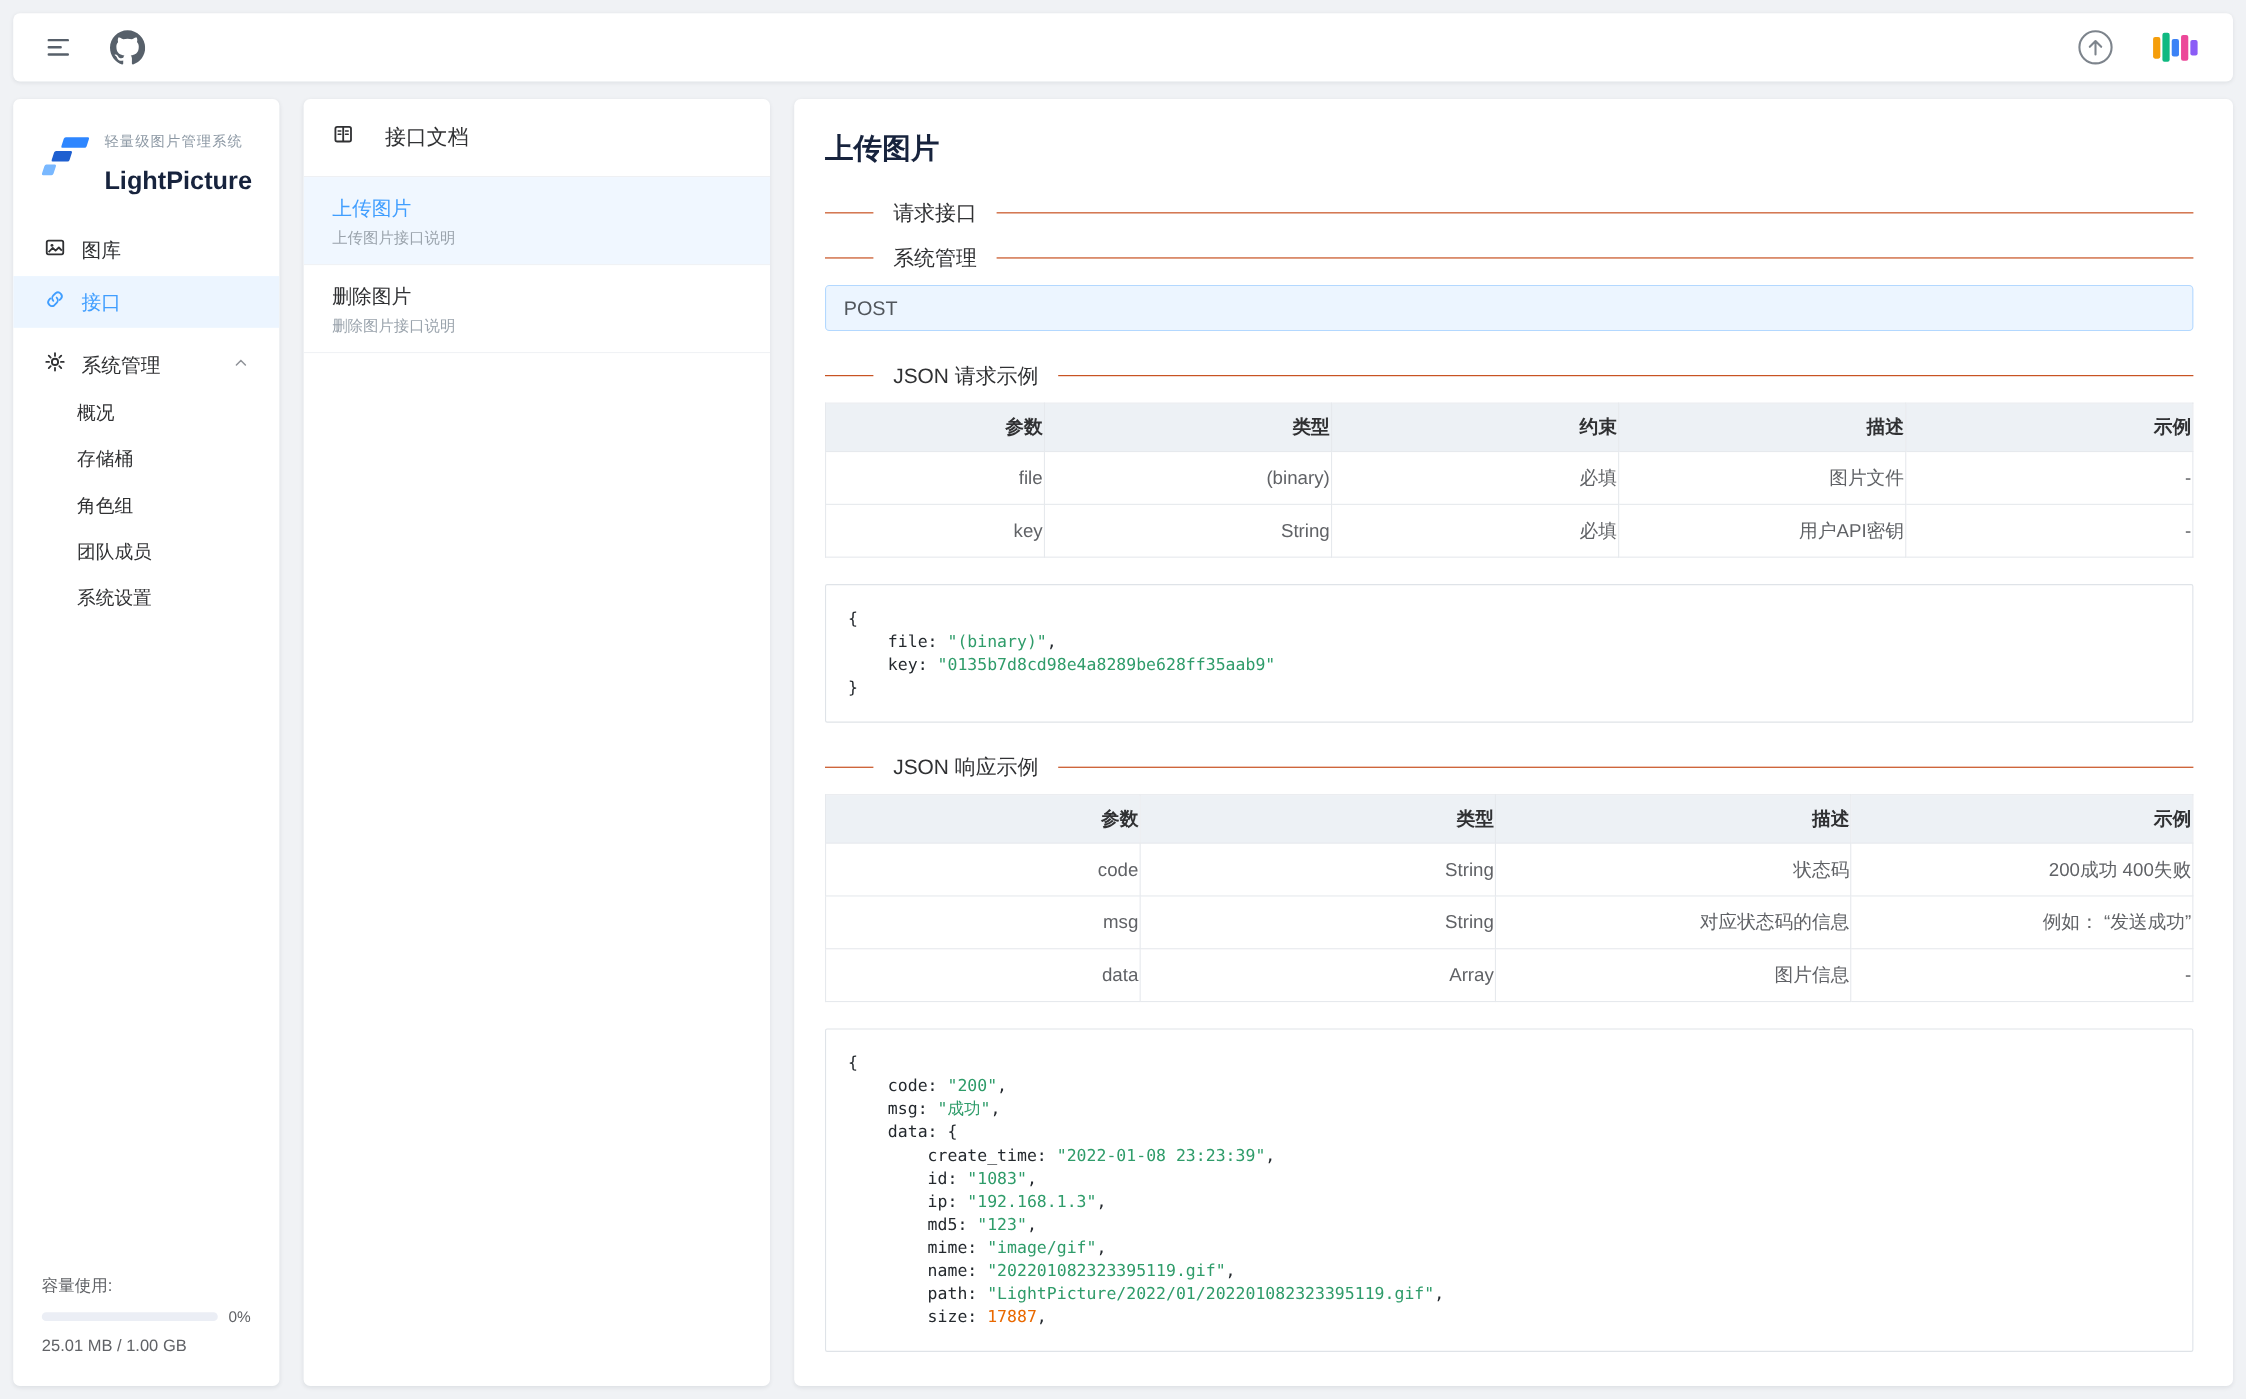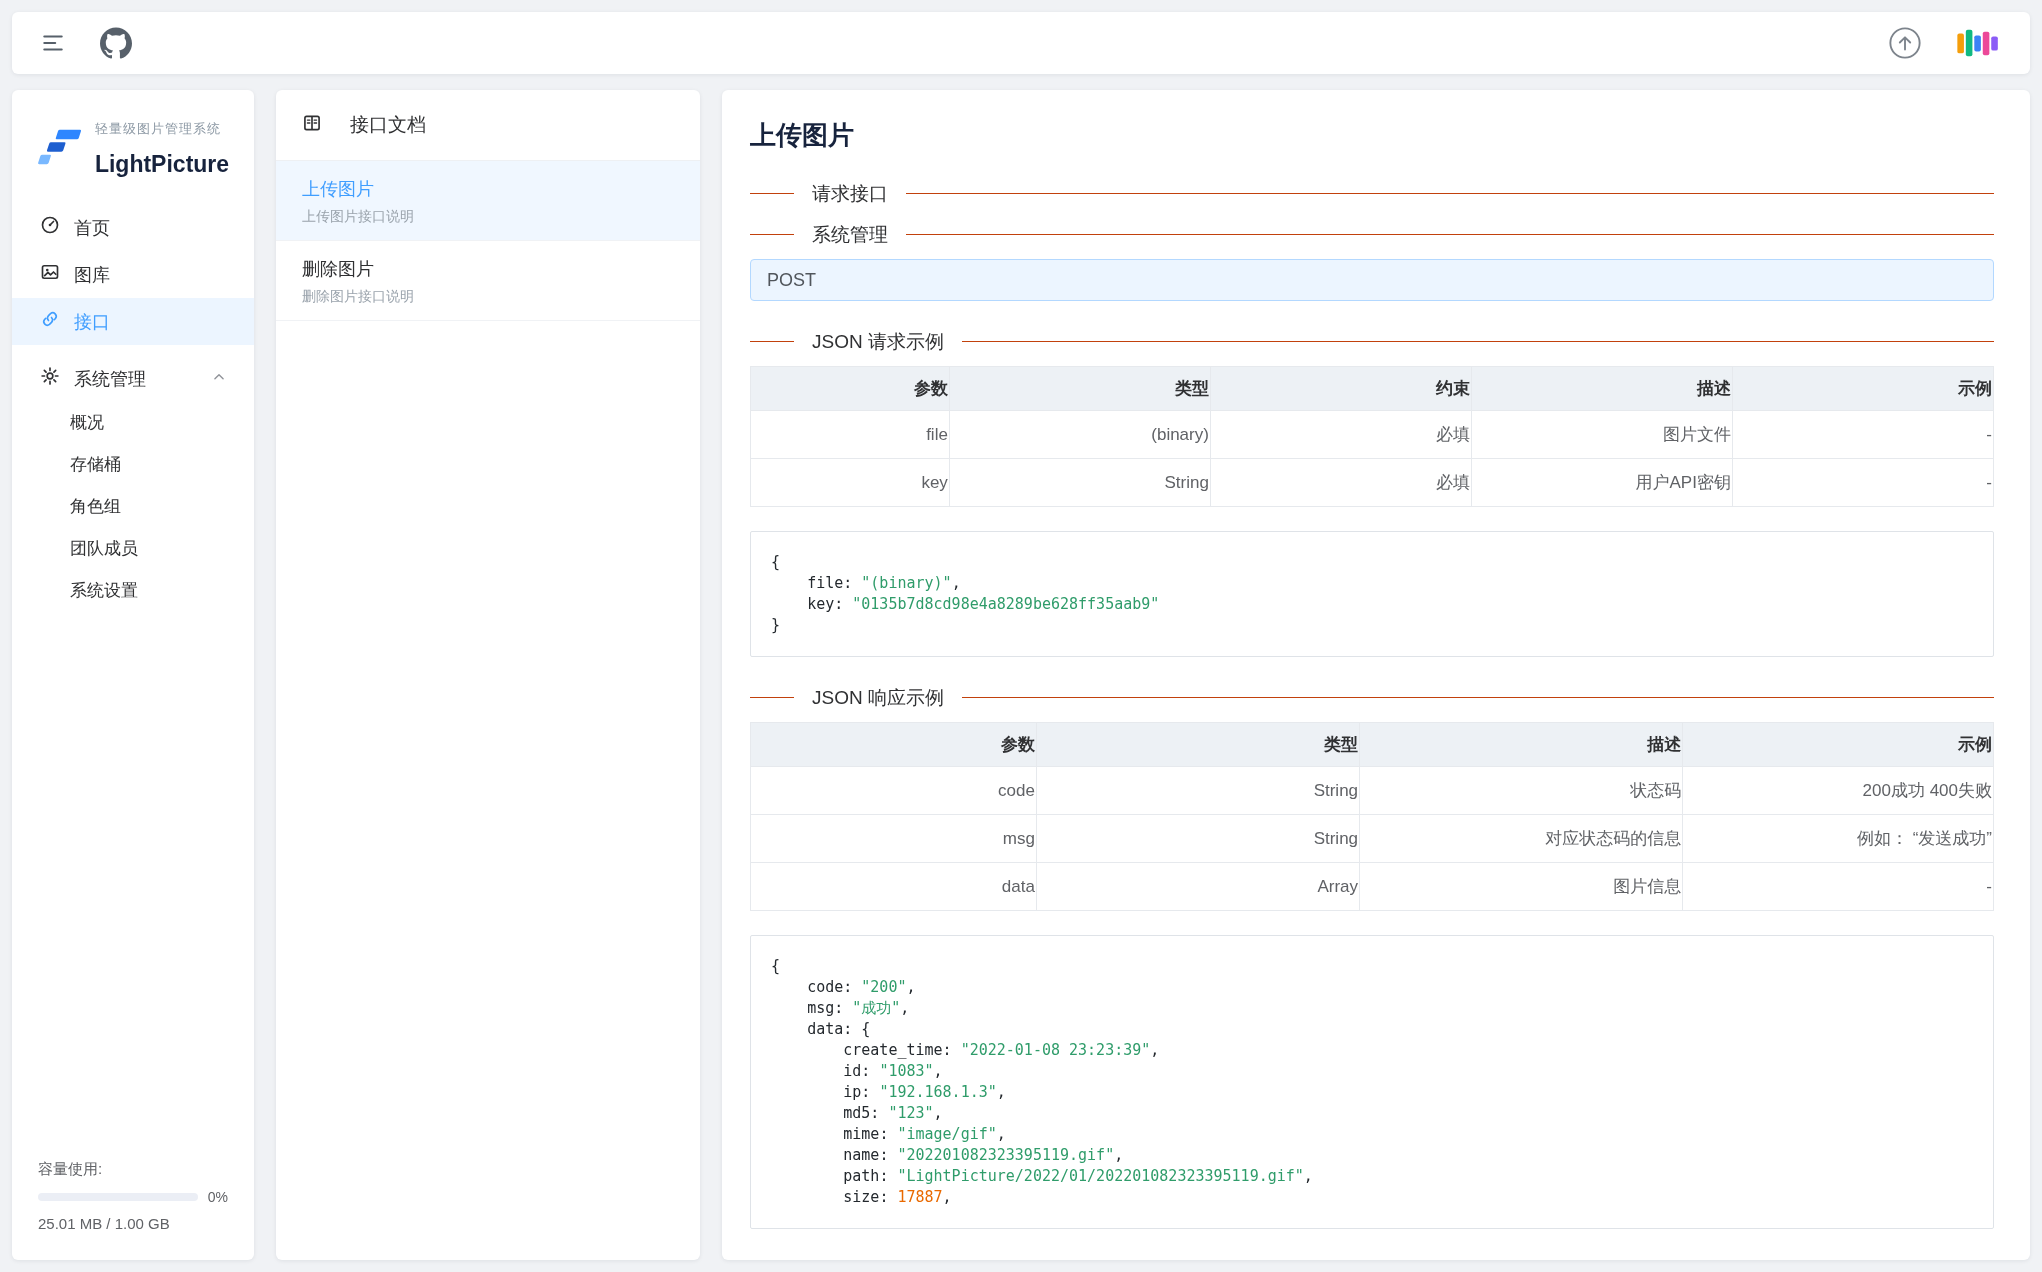--- a/index.html
+++ b/index.html
@@ -12,21 +12,21 @@
   .topbar { flex: 0 0 62px; display: flex; align-items: center; justify-content: space-between; padding: 0 28px; }
   .topbar-left, .topbar-right { display: flex; align-items: center; gap: 34px; }
   .icon-btn { display: inline-flex; align-items: center; justify-content: center; cursor: pointer; color: #57606a; }
   .icon-btn svg { display: block; }
 
   
   .content-row { flex: 1; display: flex; gap: 22px; min-height: 0; }
 
   
   .sidebar { flex: 0 0 242px; width: 242px; display: flex; flex-direction: column; overflow: hidden; }
-  .brand { display: flex; align-items: center; justify-content: center; gap: 12px; padding: 30px 12px 26px; }
+  .brand { display: flex; justify-content: center; gap: 12px; padding: 30px 12px 26px; }
   .brand-sub { font-size: 13px; color: #8c98a4; letter-spacing: 1px; }
   .brand-title { font-size: 23px; font-weight: bold; color: #17233d; margin-top: 13px; }
   .nav { display: flex; flex-direction: column; }
   .nav-item { display: flex; align-items: center; gap: 14px; height: 47px; padding: 0 28px; font-size: 18px; color: #303133; cursor: pointer; }
   .nav-item svg { flex: 0 0 auto; }
   .nav-item.active { background: #ecf5ff; color: #409eff; }
   .nav-item .chevron { margin-left: auto; color: #909399; }
   .nav-group-gap { margin-top: 10px; }
   .nav-sub-item { height: 42px; line-height: 42px; padding-left: 58px; font-size: 17px; color: #303133; cursor: pointer; }
   .capacity { margin-top: auto; padding: 18px 26px 28px; }
@@ -118,30 +118,20 @@
               </g>
             </svg>
         </span>
         <span class="brand-text">
           <div class="brand-sub">轻量级图片管理系统</div>
           <div class="brand-title">LightPicture</div>
         </span>
       </div>
 
       <nav class="nav">
-        <div class="nav-item">
-          <span>
-            <svg width="20" height="20" viewBox="0 0 24 24">
-                <circle cx="12" cy="12" r="9" fill="none" stroke="currentColor" stroke-width="2"></circle>
-                <path d="M12 12l4.2-4.2" stroke="currentColor" stroke-width="2" stroke-linecap="round" fill="none"></path>
-                <circle cx="12" cy="12" r="1.6" fill="currentColor"></circle>
-              </svg>
-          </span>
-          <span>首页</span>
-        </div>
 
         <div class="nav-item">
           <span>
             <svg width="20" height="20" viewBox="0 0 24 24">
                 <rect x="3" y="4.5" width="18" height="15" rx="2" fill="none" stroke="currentColor" stroke-width="2"></rect>
                 <circle cx="8.7" cy="9.7" r="1.6" fill="currentColor"></circle>
                 <path d="M5 17l4.6-4.6 3 3L16.2 12l3.3 3.3" fill="none" stroke="currentColor" stroke-width="2" stroke-linejoin="round"></path>
               </svg>
           </span>
           <span>图库</span>

